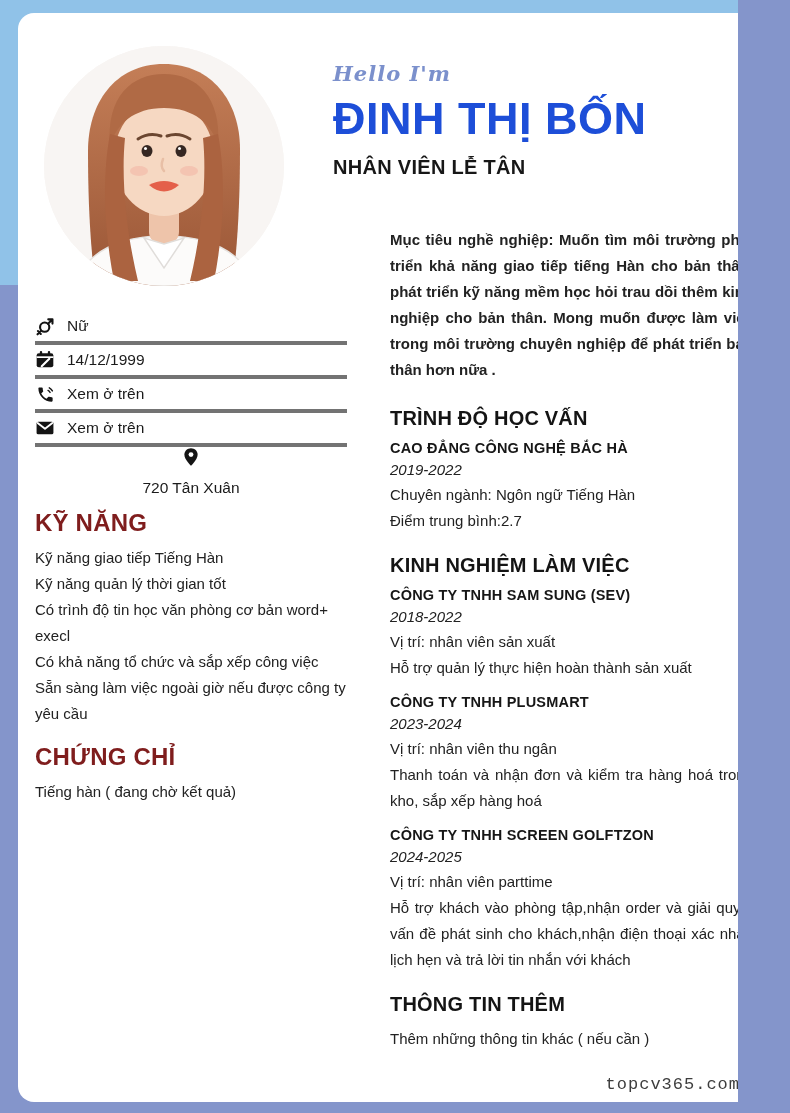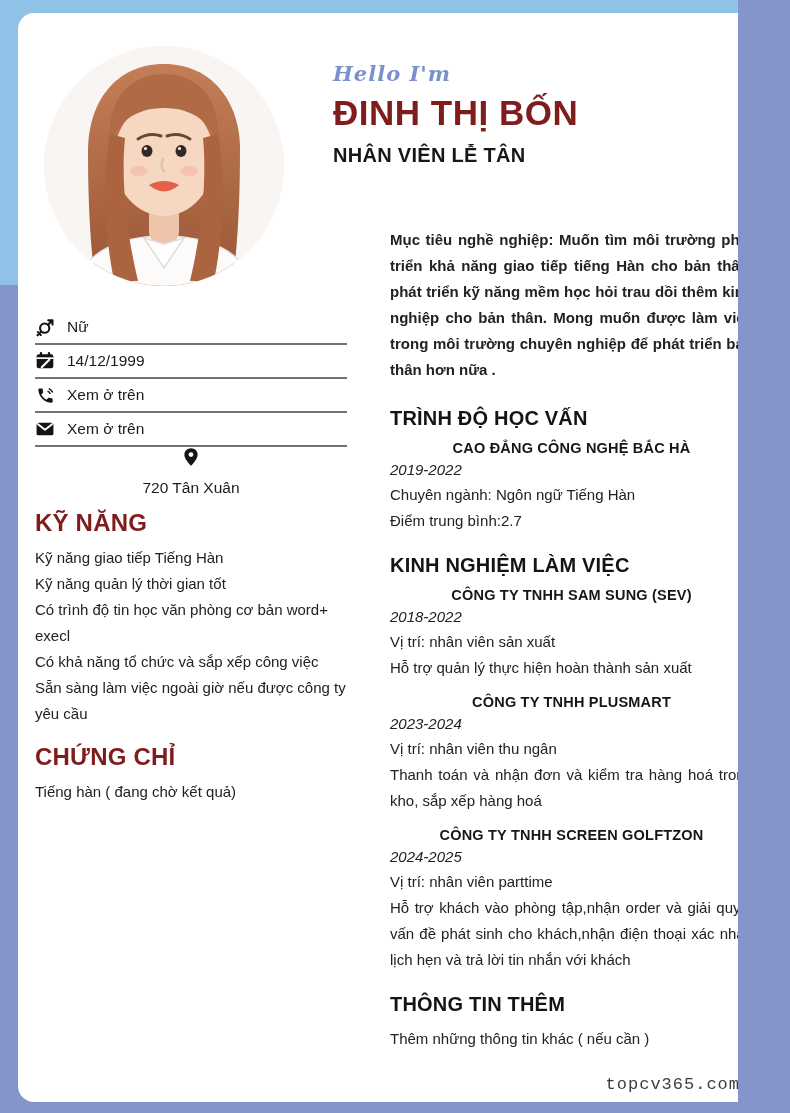--- a/index.html
+++ b/index.html
@@ -16,42 +16,42 @@
   .photo {
     position:absolute; left:26px; top:33px; width:240px; height:240px;
     border-radius:50%; overflow:hidden; background:#f8f5f3;
   }
   .photo svg { display:block; }
   .header-text { position:absolute; left:315px; top:48px; }
   .greeting {
     font-family:"DejaVu Serif","Liberation Serif",serif; font-style:italic; font-weight:bold;
     font-size:21px; color:#7b90cc; letter-spacing:1px;
   }
-  .name { font-size:35px; font-weight:700; color:#7f1d1d; margin-top:7px; letter-spacing:0.5px; }
+  .name { font-size:45px; font-weight:700; color:#1d4ed8; margin-top:7px; letter-spacing:0.5px; }
   .job-title { font-size:20px; font-weight:700; color:#171717; margin-top:11px; letter-spacing:0.3px; }
 
   .left-col { position:absolute; left:17px; top:298px; width:312px; }
-  .contact-row { display:flex; align-items:center; gap:12px; height:34px; border-bottom:2px solid #737373; }
+  .contact-row { display:flex; align-items:center; gap:12px; height:34px; border-bottom:4px solid #737373; }
   .contact-row.no-line { border-bottom:none;flex-direction:column; }
   .contact-row .ico { width:20px; height:20px; flex:0 0 20px; display:flex; align-items:center; justify-content:center; }
   .contact-row .val { font-size:15.5px; color:#1b1b1b; }
 
   .section-h { font-size:24px; font-weight:700; color:#7f1d1d; letter-spacing:0.2px; }
   .skills-h { margin-top:28px; margin-bottom:8px; }
   .skill-item { font-size:15px; line-height:26px; color:#222; }
   .cert-h { margin-top:16px; margin-bottom:8px; }
   .cert-item { font-size:15px; line-height:26px; color:#222; }
 
   .right-col { position:absolute; left:372px; top:214px; width:363px; }
   .objective { font-size:15px; line-height:26px; text-align:justify; color:#222; margin-bottom:24px;font-weight:bold; }
   .sec { margin-bottom:20px; }
   .sec-h { font-size:20px; font-weight:700; color:#141414; margin-bottom:10px; letter-spacing:0.2px; }
   .entry { margin-bottom:13px; }
   .entry:last-child { margin-bottom:0; }
-  .entry-title { font-size:14.5px; font-weight:700; color:#161616; margin-bottom:5px; letter-spacing:0.2px;text-align:center; }
+  .entry-title { font-size:14.5px; font-weight:700; color:#161616; margin-bottom:5px; letter-spacing:0.2px; }
   .entry-period { font-size:15px; font-style:italic; color:#222; margin-bottom:4px; }
   .entry-line { font-size:15px; line-height:26px; text-align:justify; color:#222; }
 
   .footer-brand {
     position:absolute; right:32px; bottom:8px;
     font-family:"Liberation Mono","DejaVu Sans Mono",monospace;
     font-size:17px; color:#3d3d3d; letter-spacing:1px;
   }
 </style>
 </head>

